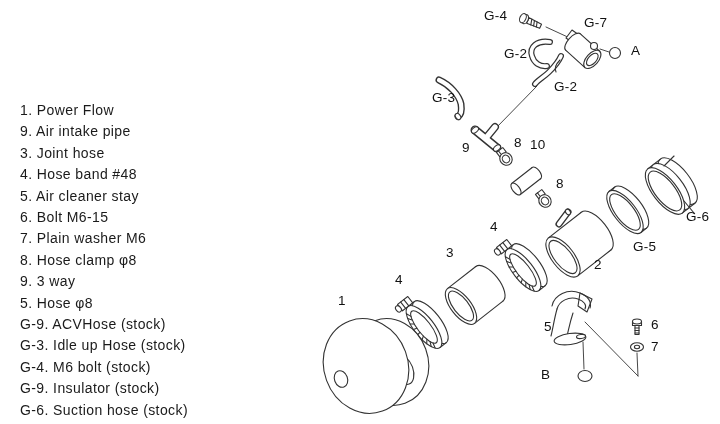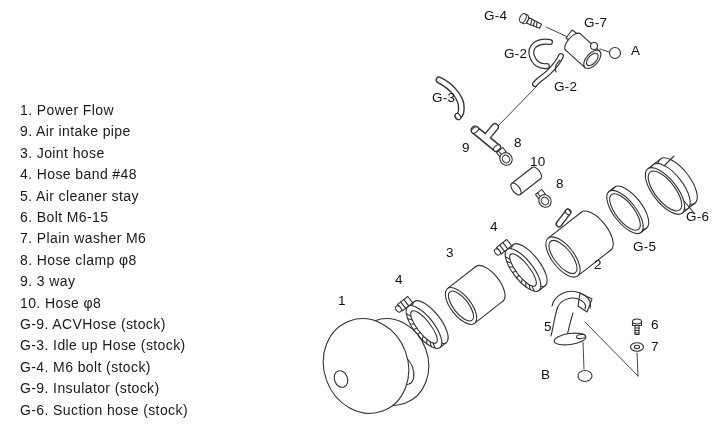--- a/index.html
+++ b/index.html
@@ -27,21 +27,21 @@
 <div class="parts-list">
   <div>1. Power Flow</div>
   <div>9. Air intake pipe</div>
   <div>3. Joint hose</div>
   <div>4. Hose band #48</div>
   <div>5. Air cleaner stay</div>
   <div>6. Bolt M6-15</div>
   <div>7. Plain washer M6</div>
   <div>8. Hose clamp φ8</div>
   <div>9. 3 way</div>
-  <div>10. Hose φ8</div>
+  <div>5. Hose φ8</div>
   <div>G-9. ACVHose (stock)</div>
   <div>G-3. Idle up Hose (stock)</div>
   <div>G-4. M6 bolt (stock)</div>
   <div>G-9. Insulator (stock)</div>
   <div>G-6. Suction hose (stock)</div>
 </div>
 
 <div class="diagram">
   <svg width="720" height="424" viewBox="0 0 720 424">
     <defs>
@@ -229,21 +229,21 @@
   </svg>
 
   <span class="dlbl" style="left:484px;top:8px">G-4</span>
   <span class="dlbl" style="left:584px;top:15px">G-7</span>
   <span class="dlbl" style="left:631px;top:43px">A</span>
   <span class="dlbl" style="left:504px;top:46px">G-2</span>
   <span class="dlbl" style="left:554px;top:79px">G-2</span>
   <span class="dlbl" style="left:432px;top:90px">G-3</span>
   <span class="dlbl" style="left:462px;top:140px">9</span>
   <span class="dlbl" style="left:514px;top:135px">8</span>
-  <span class="dlbl" style="left:530px;top:154px">10</span>
+  <span class="dlbl" style="left:530px;top:137px">10</span>
   <span class="dlbl" style="left:556px;top:176px">8</span>
   <span class="dlbl" style="left:686px;top:209px">G-6</span>
   <span class="dlbl" style="left:633px;top:239px">G-5</span>
   <span class="dlbl" style="left:594px;top:257px">2</span>
   <span class="dlbl" style="left:490px;top:219px">4</span>
   <span class="dlbl" style="left:446px;top:245px">3</span>
   <span class="dlbl" style="left:395px;top:272px">4</span>
   <span class="dlbl" style="left:338px;top:293px">1</span>
   <span class="dlbl" style="left:544px;top:319px">5</span>
   <span class="dlbl" style="left:651px;top:317px">6</span>

